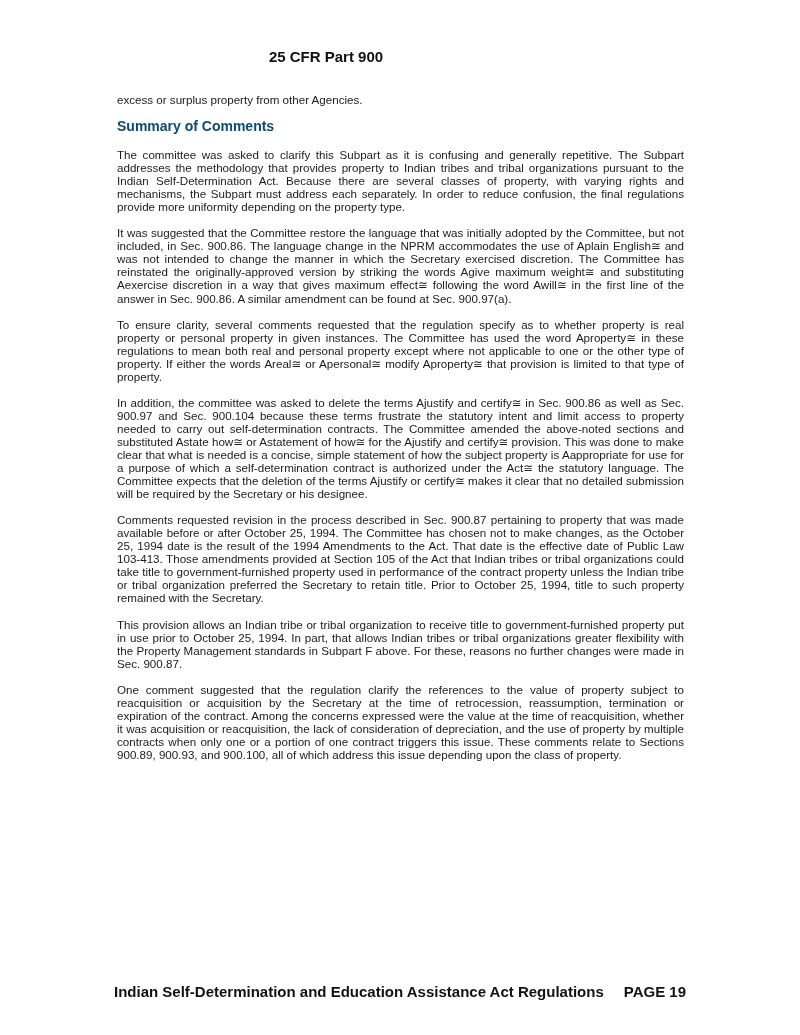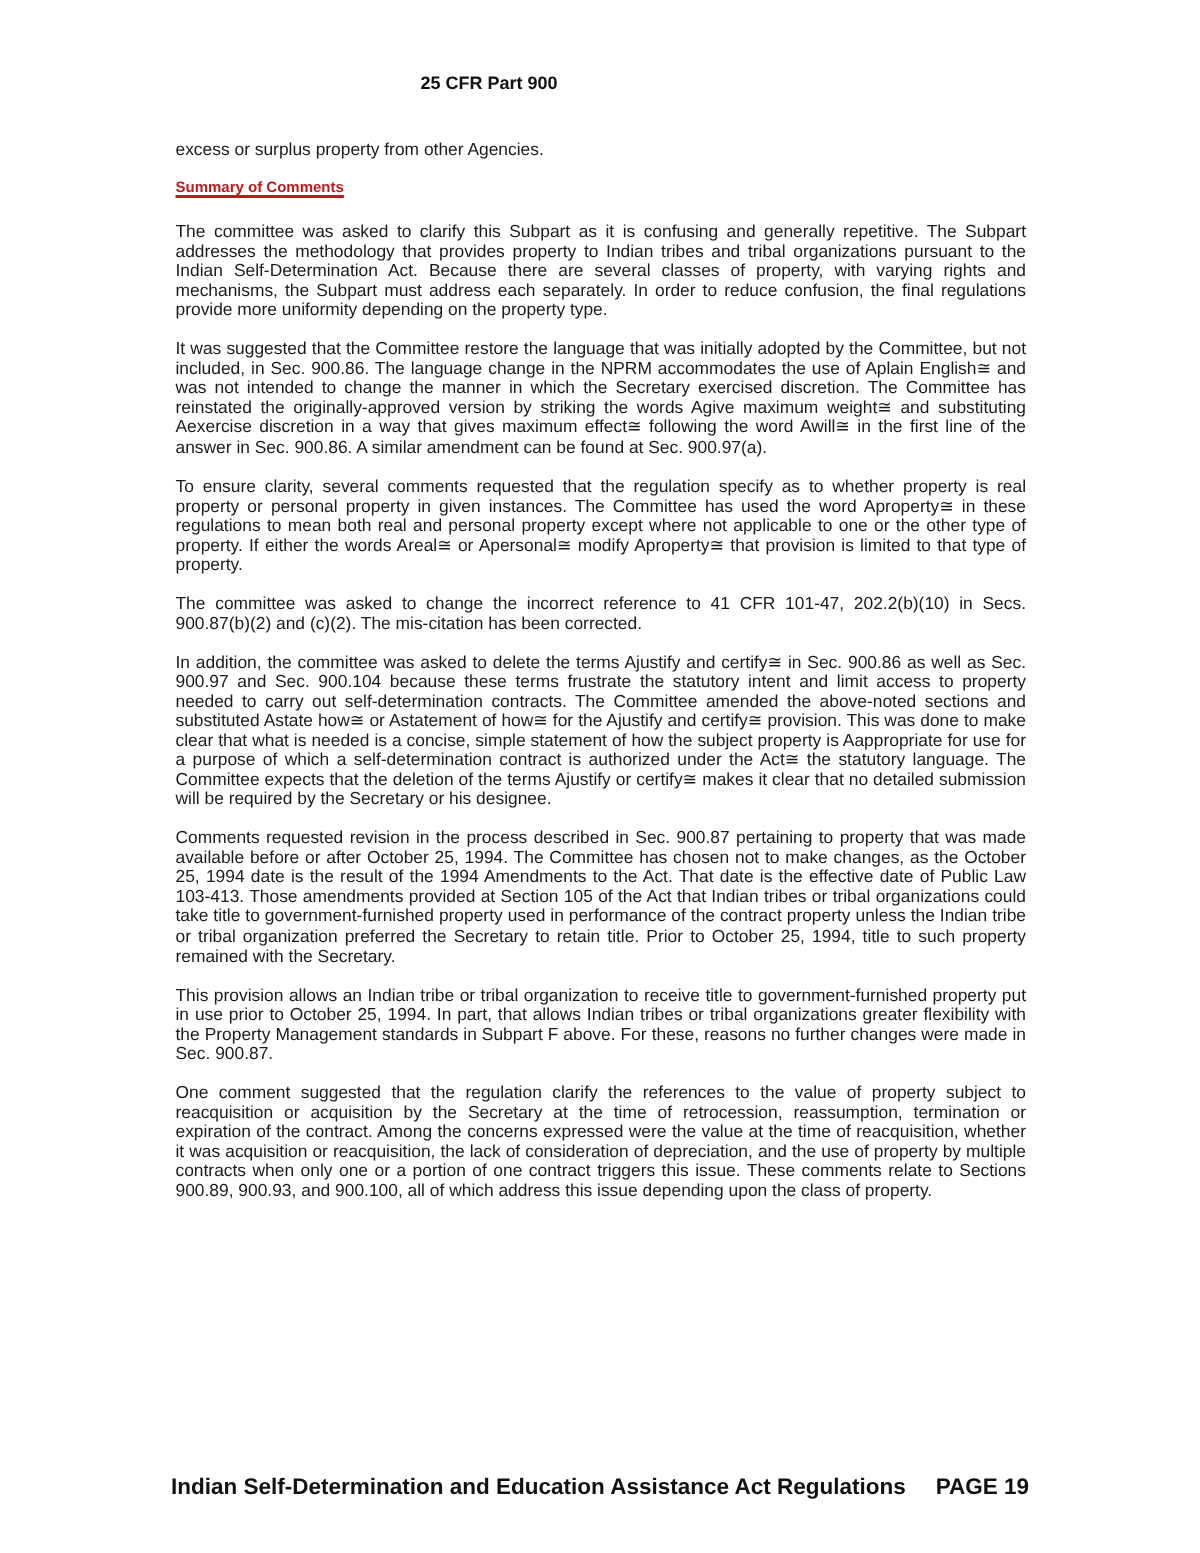--- a/index.html
+++ b/index.html
@@ -1,31 +1,31 @@
 <!DOCTYPE html>
 <html><head>
 <meta charset="utf-8">
 <style>
   html, body { margin: 0; padding: 0; background: #ffffff; }
   body { width: 800px; height: 1035px; position: relative; overflow: hidden; color: #111; }
   .page { position: absolute; left: 0; top: 0; width: 800px; height: 1035px; }
   .running-head {
     position: absolute; top: 48px; left: 0; width: 652px; text-align: center;
-    font-family: "Liberation Sans", sans-serif; font-weight: bold; font-size: 12px; color: #111;
+    font-family: "Liberation Sans", sans-serif; font-weight: bold; font-size: 15px; color: #111;
   }
   .body {
     position: absolute; left: 117px; top: 93px; width: 567px;
     font-family: "Liberation Sans", sans-serif; font-size: 11.6px; line-height: 13.05px; color: #1a1a1a;
   }
   .body p { margin: 0 0 13px 0; text-align: justify; }
   .body p.first { margin-bottom: 10px; text-align: left; }
   .heading {
-    font-family: "Liberation Sans", sans-serif; font-weight: bold; font-size: 10px;
-    text-decoration: underline; text-decoration-thickness: 2px; text-underline-offset: 2px;
-    margin: 0 0 12px 0; line-height: 20px; color: #b91c1c;
+    font-family: "Liberation Sans", sans-serif; font-weight: bold; font-size: 14px;
+    text-decoration-thickness: 2px; text-underline-offset: 2px;
+    margin: 0 0 12px 0; line-height: 20px; color: #0c4a6e;
   }
   .footer {
     position: absolute; top: 983px; left: 0; width: 800px; text-align: center;
     font-family: "Liberation Sans", sans-serif; font-weight: bold; font-size: 15px; color: #111;
   }
   .footer .gap { display: inline-block; width: 20px; }
 </style>
 </head>
 <body>
 
@@ -34,21 +34,20 @@
   <div class="running-head">25 CFR Part 900</div>
 
   <div class="body">
     <p class="first">excess or surplus property from other Agencies.</p>
 
     <div class="heading">Summary of Comments</div>
 
     <p>The committee was asked to clarify this Subpart as it is confusing and generally repetitive.  The Subpart addresses the methodology that provides property to Indian tribes and tribal organizations pursuant to the Indian Self-Determination Act.  Because there are several classes of property, with varying rights and mechanisms, the Subpart must address each separately.  In order to reduce confusion, the final regulations provide more uniformity depending on the property type.</p>
     <p>It was suggested that the Committee restore the language that was initially adopted by the Committee, but not included, in Sec. 900.86.  The language change in the NPRM accommodates the use of Aplain English≅ and was not intended to change the manner in which the Secretary exercised discretion.  The Committee has reinstated the originally-approved version by striking the words Agive maximum weight≅ and substituting Aexercise discretion in a way that gives maximum effect≅ following the word Awill≅ in the first line of the answer in Sec. 900.86.  A similar amendment can be found at Sec. 900.97(a).</p>
     <p>To ensure clarity, several comments requested that the regulation specify as to whether property is real property or personal property in given instances.  The Committee has used the word Aproperty≅ in these regulations to mean both real and personal property except where not applicable to one or the other type of property.  If either the words Areal≅ or Apersonal≅ modify Aproperty≅ that provision is limited to that type of property.</p>
-    <p>The committee was asked to change the incorrect reference to 41 CFR 101-47, 202.2(b)(10) in Secs. 900.87(b)(2) and (c)(2).  The mis-citation has been corrected.</p>
     <p>In addition, the committee was asked to delete the terms Ajustify and certify≅ in Sec. 900.86 as well as Sec. 900.97 and Sec. 900.104 because these terms frustrate the statutory intent and limit access to property needed to carry out self-determination contracts.  The Committee amended the above-noted sections and substituted Astate how≅ or Astatement of how≅ for the Ajustify and certify≅ provision.  This was done to make clear that what is needed is a concise, simple statement of how the subject property is Aappropriate for use for a purpose of which a self-determination contract is authorized under the Act≅ the statutory language.  The Committee expects that the deletion of the terms Ajustify or certify≅ makes it clear that no detailed submission will be required by the Secretary or his designee.</p>
     <p>Comments requested revision in the process described in Sec. 900.87 pertaining to property that was made available before or after October 25, 1994.  The Committee has chosen not to make changes, as the October 25, 1994 date is the result of the 1994 Amendments to the Act.  That date is the effective date of Public Law 103-413.  Those amendments provided at Section 105 of the Act that Indian tribes or tribal organizations could take title to government-furnished property used in performance of the contract property unless the Indian tribe or tribal organization preferred the Secretary to retain title.  Prior to October 25, 1994, title to such property remained with the Secretary.</p>
     <p>This provision allows an Indian tribe or tribal organization to receive title to government-furnished property put in use prior to October 25, 1994.  In part, that allows Indian tribes or tribal organizations greater flexibility with the Property Management standards in Subpart F above. For these, reasons no further changes were made in Sec. 900.87.</p>
     <p>One comment suggested that the regulation clarify the references to the value of property subject to reacquisition or acquisition by the Secretary at the time of retrocession, reassumption, termination or expiration of the contract.  Among the concerns expressed were the value at the time of reacquisition, whether it was acquisition or reacquisition, the lack of consideration of depreciation, and the use of property by multiple contracts when only one or a portion of one contract triggers this issue.  These comments relate to Sections 900.89, 900.93, and 900.100, all of which address this issue depending upon the class of property.</p>
   </div>
 
   <div class="footer">
     <span>Indian Self-Determination and Education Assistance Act Regulations</span><span class="gap"></span><span>PAGE 19</span>
   </div>
 

